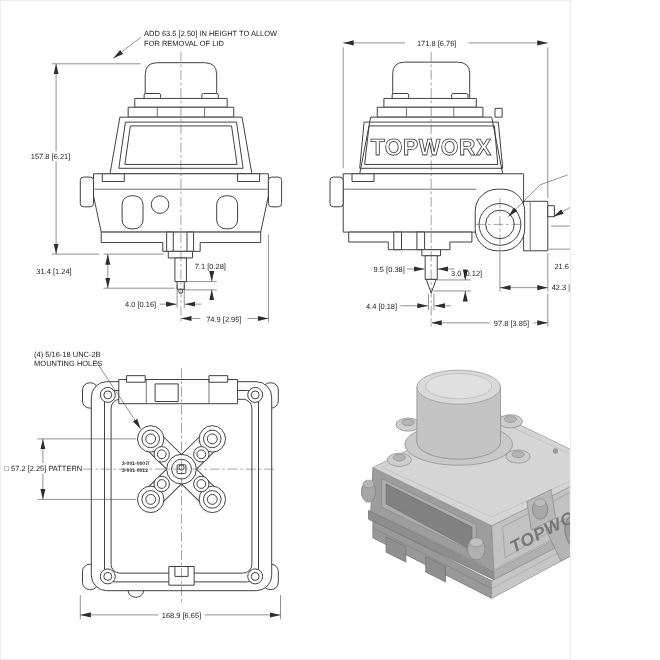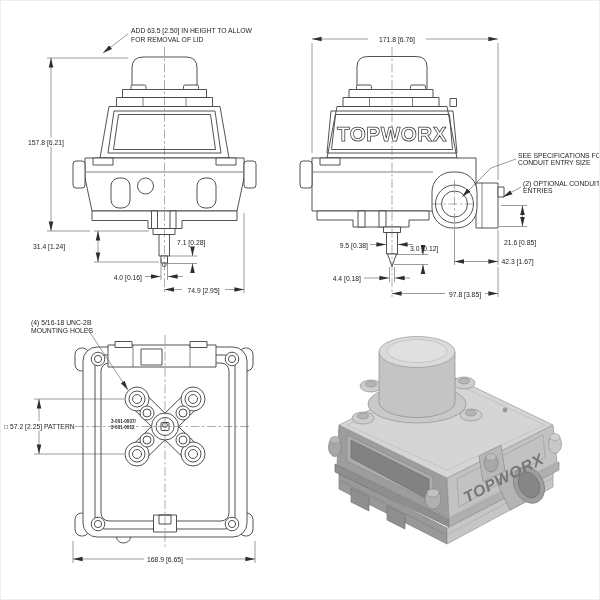--- a/index.html
+++ b/index.html
@@ -1,16 +1,16 @@
 <!DOCTYPE html>
 <html><head>
 <meta charset="utf-8">
 <style>
   html,body{margin:0;padding:0;background:#fff;}
-  #stage{width:600px;height:600px;position:relative;background:#ffffff;overflow:hidden;
+  #stage{width:519px;height:600px;position:relative;background:#ffffff;overflow:hidden;
          font-family:"Liberation Sans","DejaVu Sans",sans-serif;border:1px solid #eeeeee;box-sizing:border-box;}
   svg text{font-family:"Liberation Sans","DejaVu Sans",sans-serif;}
   .dim{font-size:6.8px;fill:#1c1c1c;}
   .tiny{font-size:4.6px;font-weight:bold;fill:#1c1c1c;}
   .o{fill:#ffffff;stroke:#3f3f3f;stroke-width:.9;stroke-linejoin:round;}
   .on{fill:none;stroke:#3f3f3f;stroke-width:.9;stroke-linejoin:round;}
   .ol{fill:none;stroke:#4a4a4a;stroke-width:.7;}
   .d{stroke:#4a4a4a;stroke-width:.55;fill:none;}
   .cl{stroke:#5a5a5a;stroke-width:.5;fill:none;stroke-dasharray:9 2.5 2.5 2.5;}
   .bg{fill:#ffffff;stroke:none;}

